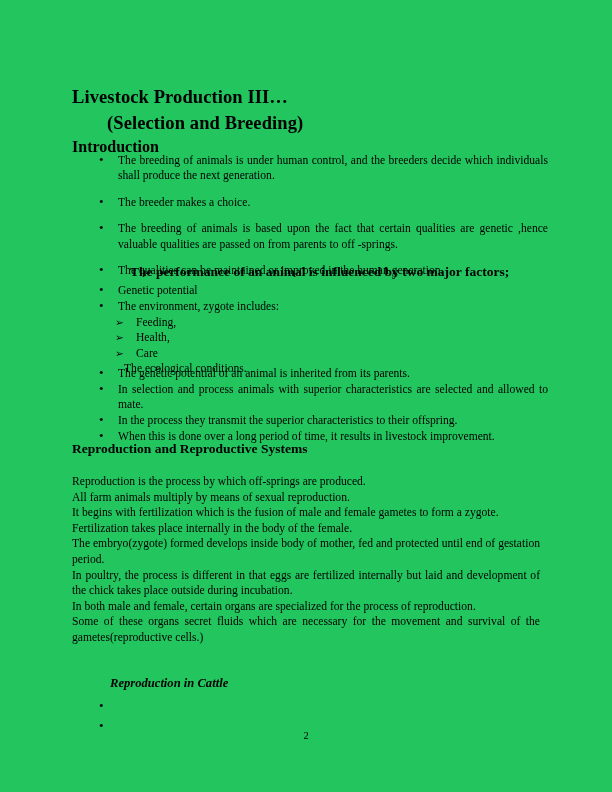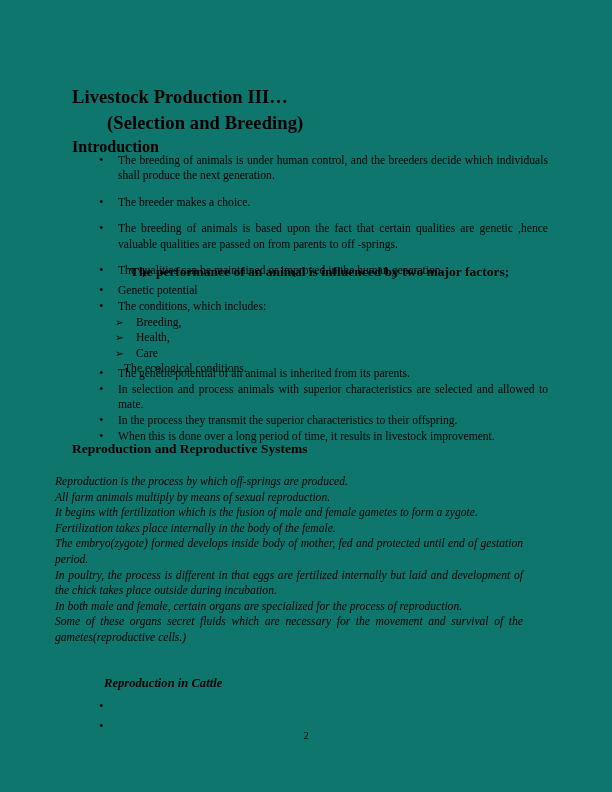--- a/index.html
+++ b/index.html
@@ -12,21 +12,21 @@
     height: 792px;
     position: relative;
     font-family: "Liberation Serif", "DejaVu Serif", serif;
     color: #000000;
     overflow: hidden;
   }
 
   .page {
     position: absolute;
     inset: 0;
-    background: #0f766e;
+    background: #22c55e;
   }
 
   
   .doc-title {
     position: absolute;
     left: 72px;
     top: 84px;
     width: 470px;
     font-size: 18.5px;
     font-weight: bold;
@@ -120,36 +120,35 @@
     left: 145px;
   }
 
   
   #list-tail { top: 366px; }
   #list-tail .li { margin-bottom: 0.5px; }
 
   
   .para-block {
     position: absolute;
-    left: 55px;
+    left: 72px;
     top: 474px;
     width: 468px;
     font-size: 11.6px;
     line-height: 15.6px;
     text-align: justify;
-    font-style: italic;
   }
   .para-block p {
     margin: 0;
   }
 
   
   .cattle-heading {
     position: absolute;
-    left: 104px;
+    left: 110px;
     top: 676px;
     font-size: 12.6px;
     font-weight: bold;
     font-style: italic;
     font-family: Liberation Serif, serif;
   }
 
   #list-cattle { top: 699px; }
   #list-cattle .li {
     margin-bottom: 6px;
@@ -193,24 +192,24 @@
     </div>
   </div>
 
   <div class="perf-heading">The performance of an animal is influenced by two major factors;</div>
 
   <div class="list" id="list-factors">
     <div class="li">
       <span class="txt">Genetic potential</span>
     </div>
     <div class="li">
-      <span class="txt">The conditions, which includes:</span>
+      <span class="txt">The environment, zygote includes:</span>
     </div>
     <div class="sub">
-      <span>Breeding,</span>
+      <span>Feeding,</span>
     </div>
     <div class="sub">
       <span>Health,</span>
     </div>
     <div class="sub">
       <span>Care</span>
     </div>
     <div class="sub deep">
       <span>The ecological conditions.</span>
     </div>

